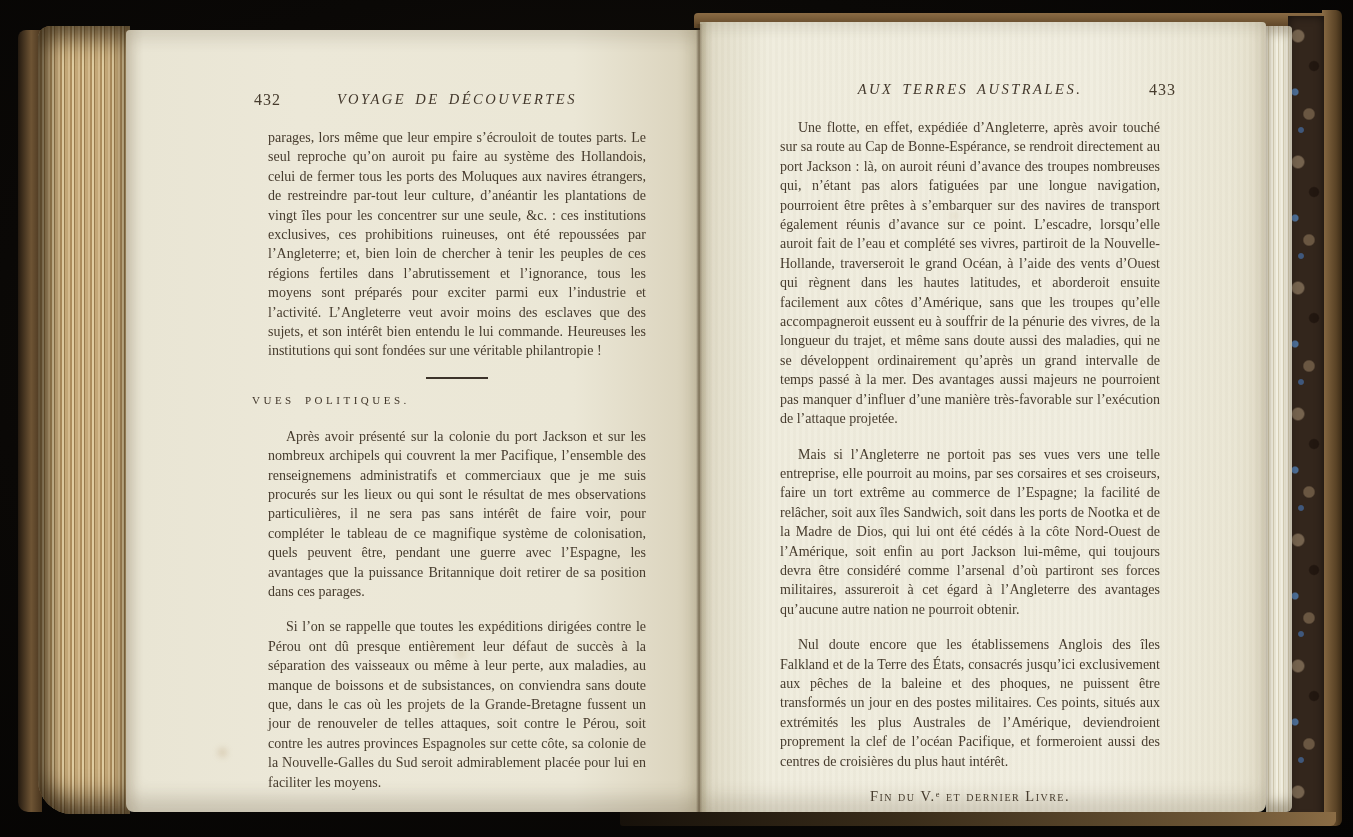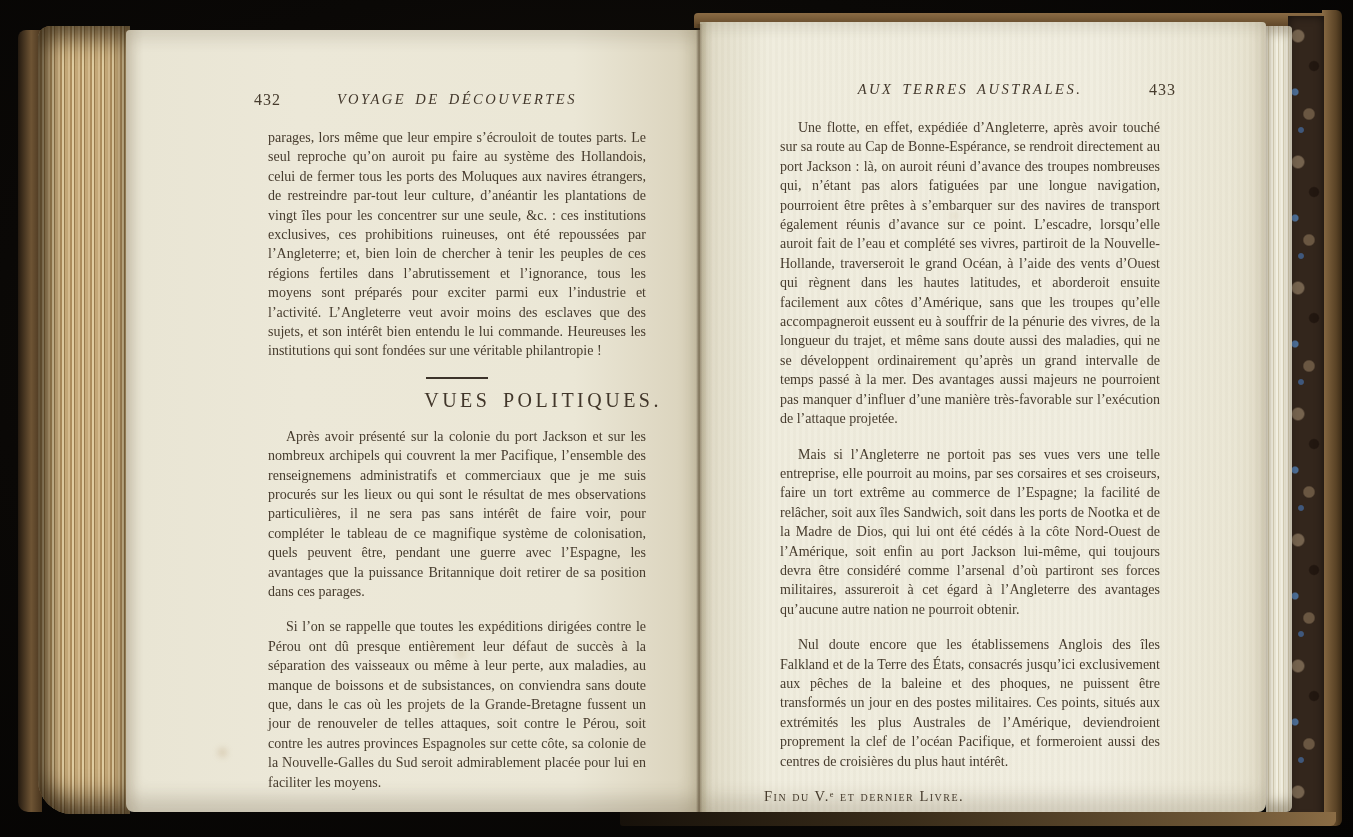--- a/index.html
+++ b/index.html
@@ -46,23 +46,23 @@
   .text{color:#463b2d;font-size:14px;line-height:19.4px;}
   .pl-text{position:absolute;left:126px;top:60px;width:410px;}
   .pr-text{position:absolute;left:64px;top:58px;width:412px;}
   .head-row{position:relative;height:22px;margin-bottom:9px;}
   .pagenum-left{position:absolute;left:2px;top:0;font-size:16px;letter-spacing:1px;}
   .pagenum-right{position:absolute;right:0;top:0;font-size:16px;letter-spacing:1px;}
   .running-title{text-align:center;font-size:14.5px;letter-spacing:2.5px;word-spacing:3px;color:#41362a;font-style:italic;}
   .body p{margin:16px;text-align:justify;}
   .body p.indent{text-indent:18px;}
   .rule{width:62px;height:2.5px;background:#3c332a;margin:12px auto 11px;}
-  .section-heading{text-align:right;font-size:20px;letter-spacing:3.5px;word-spacing:4px;margin:12px 0 11px;color:#41362a;}
+  .section-heading{text-align:left;font-size:11px;letter-spacing:3.5px;word-spacing:4px;margin:12px 0 11px;color:#41362a;}
   .catchword{text-align:right;padding-right:8px;margin:0;}
-  .fin-line{font-variant:small-caps;letter-spacing:1.5px;font-size:14.5px;}
+  .fin-line{text-align:center;font-variant:small-caps;letter-spacing:1.5px;font-size:14.5px;}
   .footer-row{display:flex;justify-content:flex-start;margin-top:3px;padding:0 12px 0 20px;gap:39px;}
   .tome{font-variant:small-caps;letter-spacing:1.5px;font-size:13.5px;}
   .sig{font-size:10px;letter-spacing:1.5px;}
 </style>
 </head>
 <body>
 
 <div class="scene">
 
   <div class="top-strip"></div>

